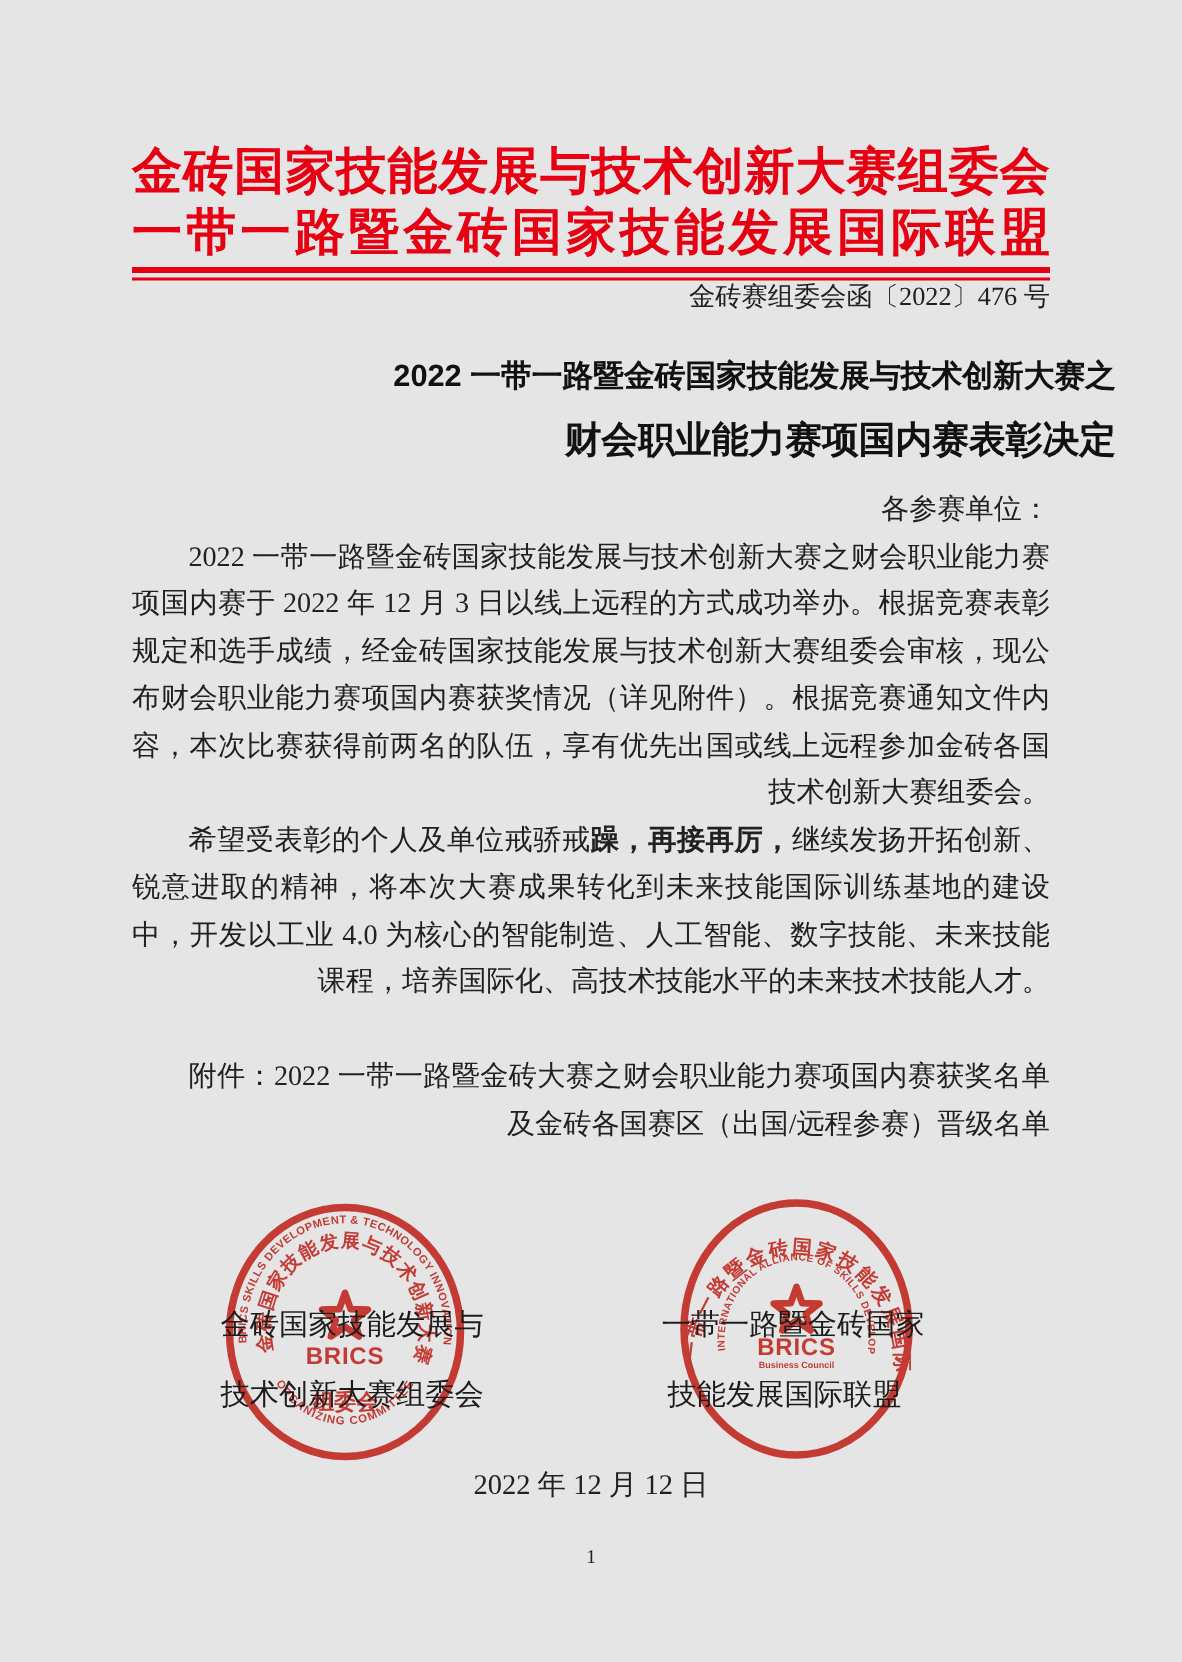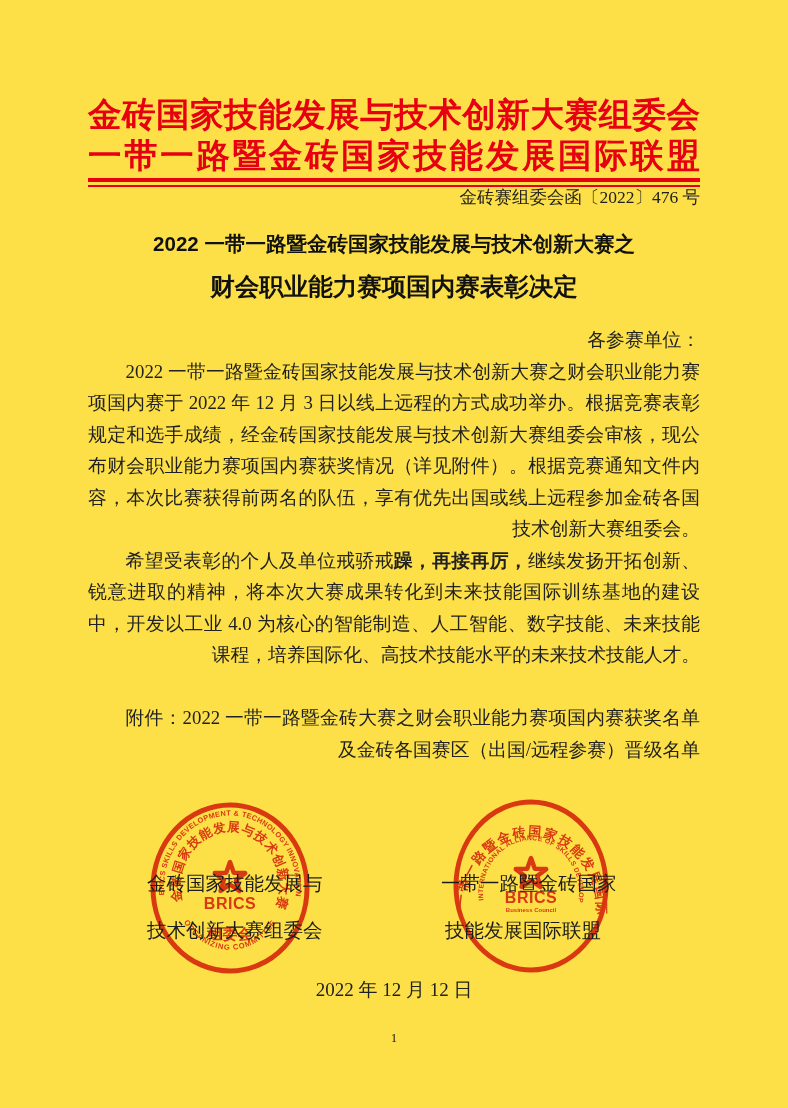--- a/index.html
+++ b/index.html
@@ -4,40 +4,40 @@
 <style>
   :root{
     --serif:"Liberation Serif","DejaVu Serif",serif;
     --sans:"Liberation Sans","DejaVu Sans",sans-serif;
     --red:#e60012;
     --sealred:#d8322b;
     --ink:#212121;
   }
   html,body{margin:0;padding:0;background:#ffffff;}
   .page{
-    position:relative;width:788px;height:1108px;background:#fde047;
+    position:relative;width:788px;height:1108px;background:#e5e5e5;
     overflow:hidden;font-family:var(--serif);color:var(--ink);
   }
   
   .org-header{position:absolute;top:94px;left:88px;width:612px;}
   .org-line{
     font-family:var(--sans);font-weight:800;color:var(--red);
     font-size:33.5px;line-height:41px;
     text-align:justify;text-align-last:justify;white-space:nowrap;
   }
   .sep{
     position:absolute;top:178px;left:88px;width:612px;height:2.5px;
     border-top:4.5px solid var(--red);border-bottom:2px solid var(--red);
   }
   .doc-number{
     position:absolute;top:187px;right:88px;
     font-family:var(--serif);font-size:17.5px;line-height:21px;color:var(--ink);
   }
   
-  .title{position:absolute;top:230px;left:44px;width:700px;text-align:center;}
+  .title{position:absolute;top:237px;left:44px;width:700px;text-align:right;}
   .title-l1{font-family:var(--sans);font-weight:700;font-size:20.5px;line-height:27px;color:#111;}
   .title-l2{font-family:var(--sans);font-weight:700;font-size:24.5px;line-height:33px;margin-top:13px;color:#111;}
   
   .body{position:absolute;top:324px;left:88px;width:612px;}
   .line{font-family:var(--serif);font-size:18.8px;line-height:31.5px;color:var(--ink);}
   .jline{text-align:justify;text-align-last:justify;}
   .plain{text-align:right;}
   .indent{text-indent:2em;}
   .spacer{height:31.5px;}
   .bold{font-weight:bold;}

